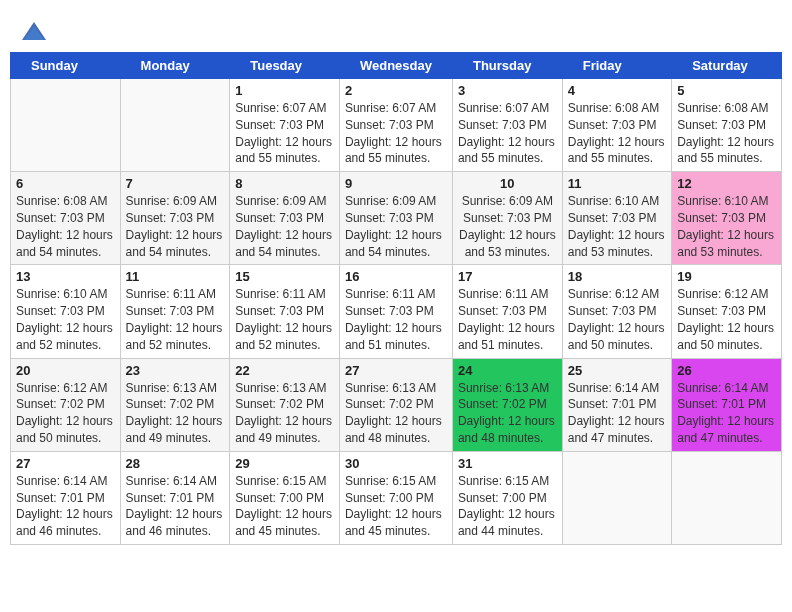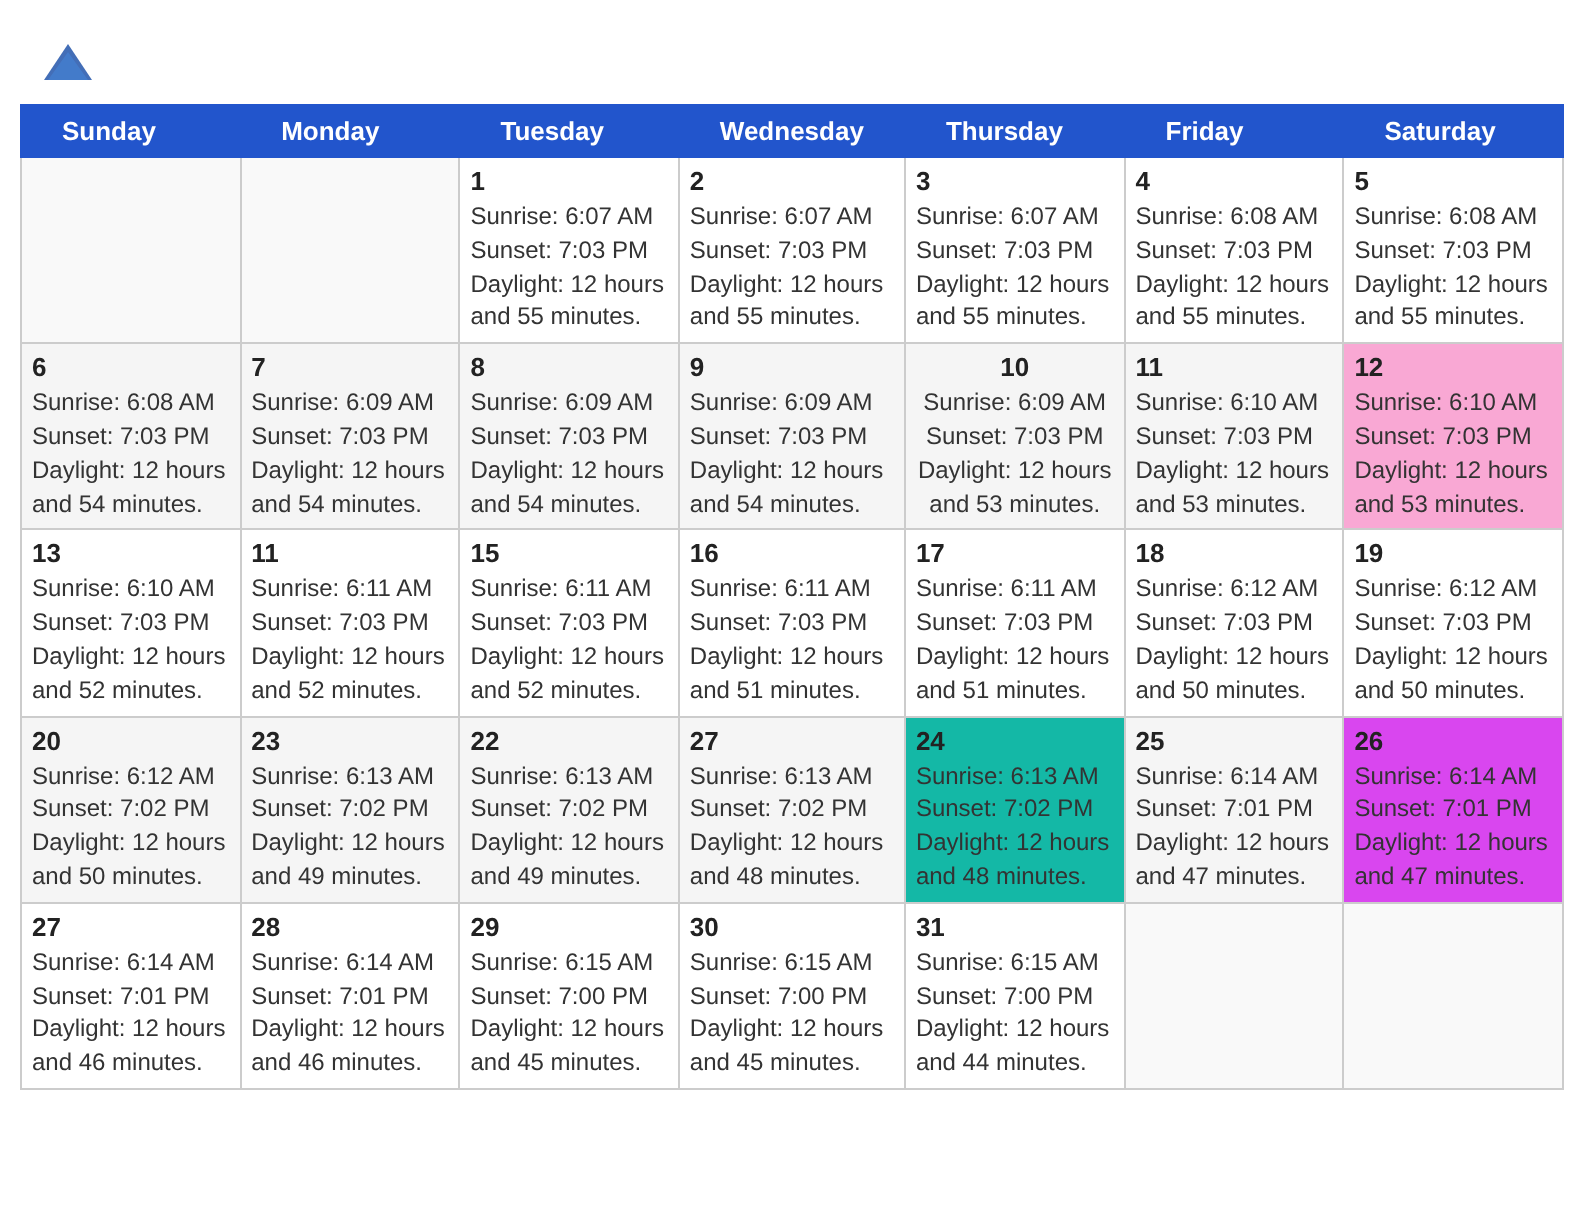--- a/index.html
+++ b/index.html
@@ -257,21 +257,21 @@
           <div class="day-info" style="white-space: pre-line;">Sunrise: 6:13 AM
 Sunset: 7:02 PM
 Daylight: 12 hours and 49 minutes.</div>
         </td>
         <td style="background: rgb(245, 245, 245);">
           <span class="day-num">27</span>
           <div class="day-info" style="white-space: pre-line;">Sunrise: 6:13 AM
 Sunset: 7:02 PM
 Daylight: 12 hours and 48 minutes.</div>
         </td>
-        <td style="background: #14b8a6;">
+        <td style="background: #22c55e;">
           <span class="day-num">24</span>
           <div class="day-info" style="white-space: pre-line;">Sunrise: 6:13 AM
 Sunset: 7:02 PM
 Daylight: 12 hours and 48 minutes.</div>
         </td>
         <td style="background: rgb(245, 245, 245);">
           <span class="day-num">25</span>
           <div class="day-info" style="white-space: pre-line;">Sunrise: 6:14 AM
 Sunset: 7:01 PM
 Daylight: 12 hours and 47 minutes.</div>

